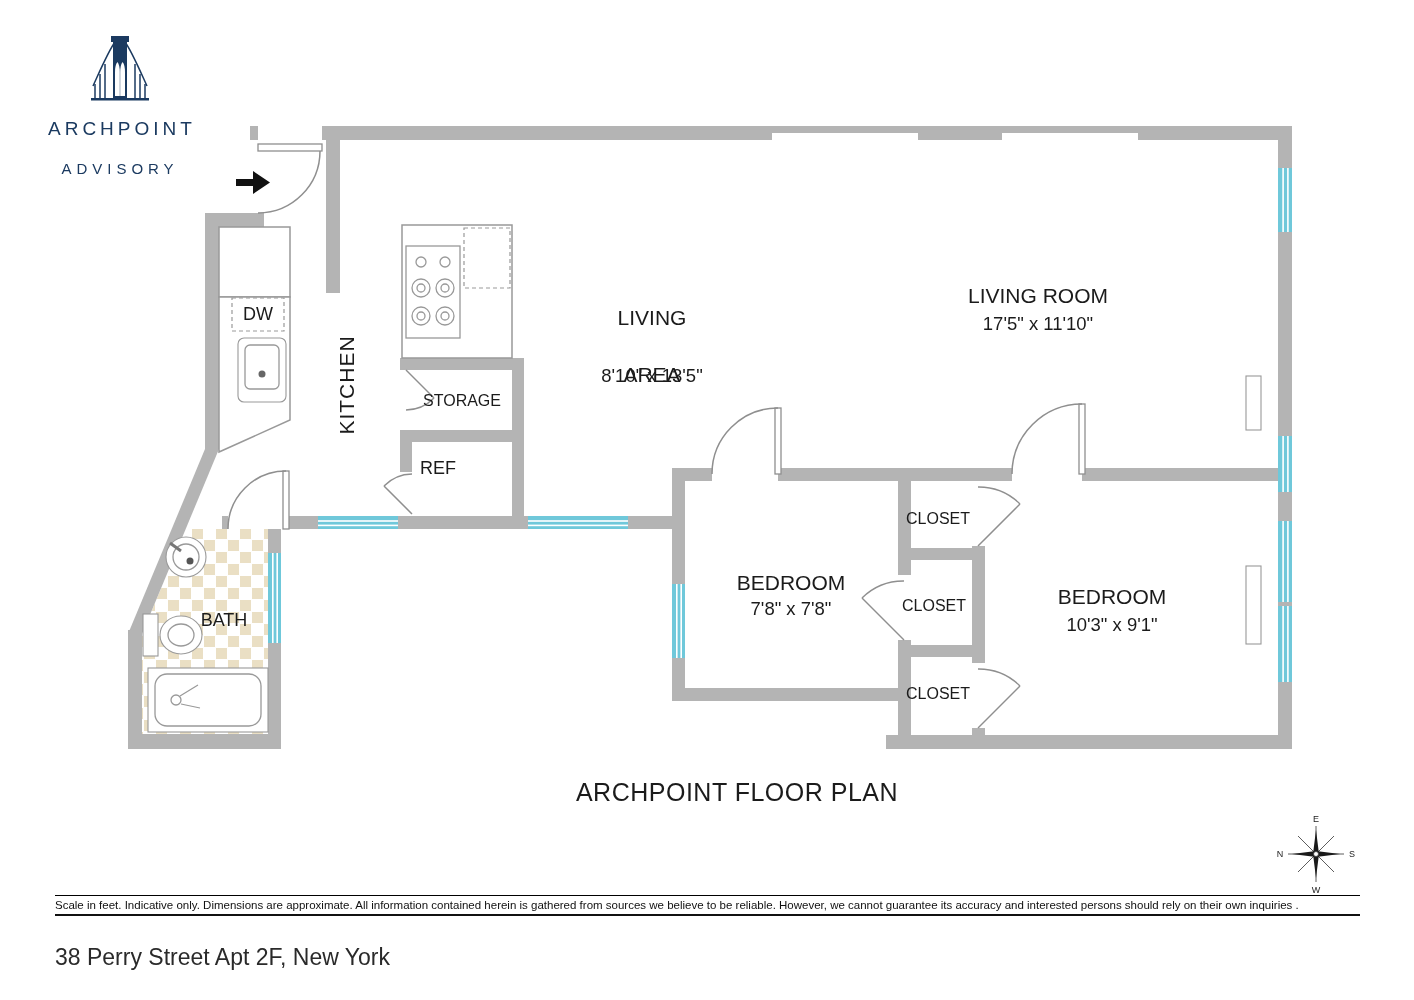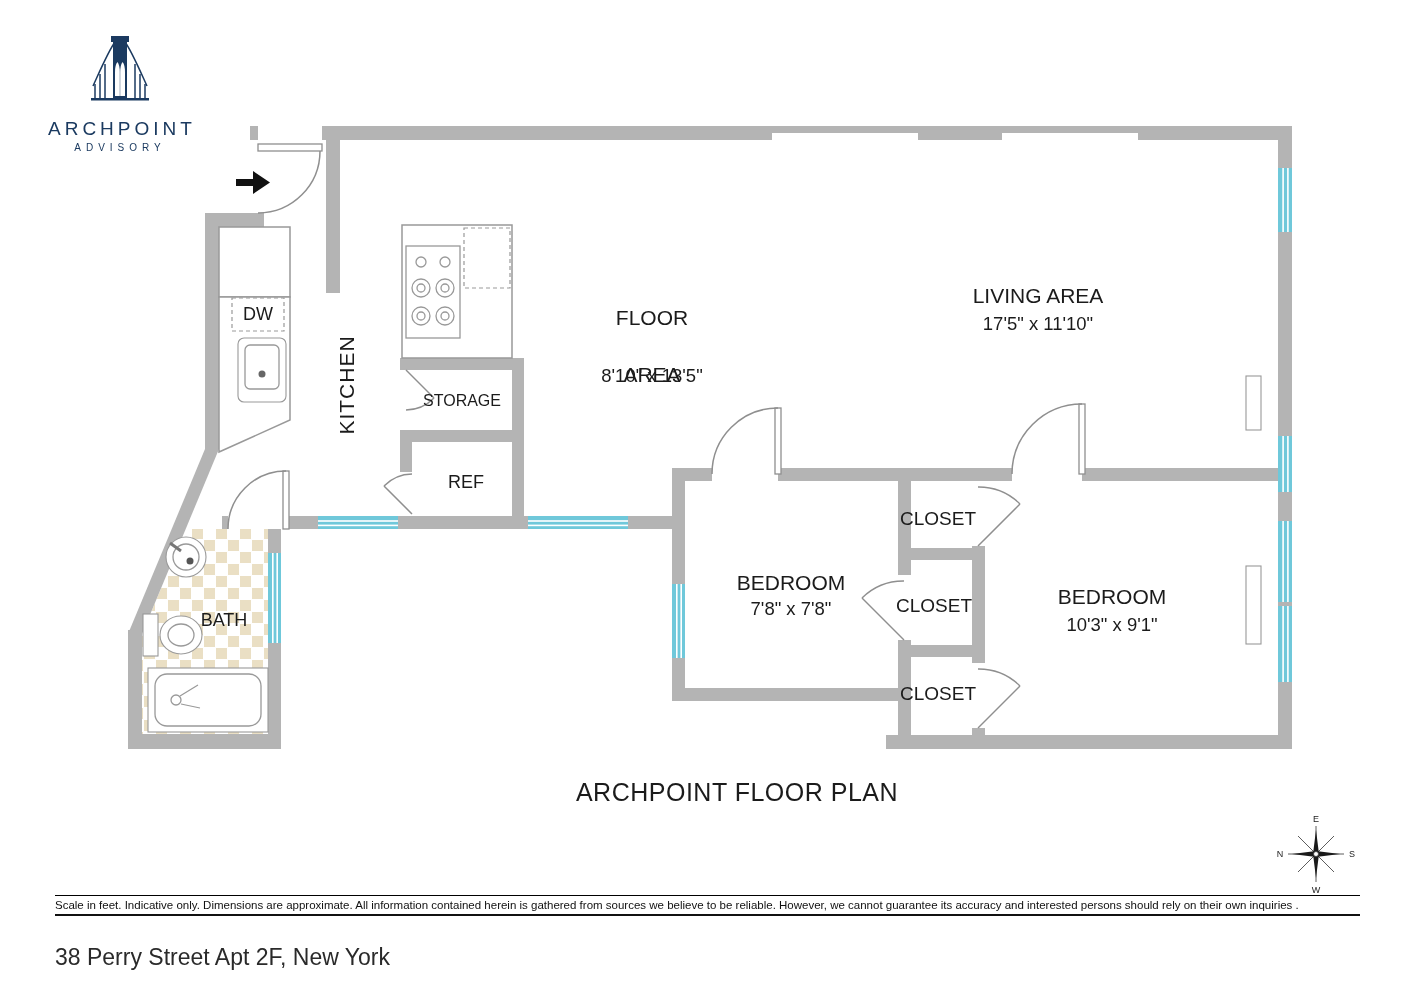--- a/index.html
+++ b/index.html
@@ -1,38 +1,38 @@
 <!DOCTYPE html>
 <html><head>
 <meta charset="utf-8">
 <style>
   html,body{margin:0;padding:0;background:#fff;}
   .stage{position:relative;width:1414px;height:1000px;background:#fff;overflow:hidden;
          font-family:"Liberation Sans",sans-serif;}
   
   .logo{position:absolute;left:48px;top:34px;width:144px;text-align:center;color:#1b3a60;}
   .logo-name{margin-top:8px;font-size:19px;letter-spacing:4px;font-weight:400;color:#1b3a60;}
-  .logo-tag{margin-top:2px;font-size:10px;letter-spacing:5px;color:#1b3a60;}
+  .logo-tag{margin-top:20px;font-size:15px;letter-spacing:5px;color:#1b3a60;}
   
   .plan-svg{position:absolute;left:0;top:0;}
   .wall{fill:#b4b4b4;}
   .notch{fill:#ffffff;}
   .win{fill:#6fc8da;}
   .stripe{fill:#ffffff;}
   .fixture{fill:#ffffff;stroke:#999999;stroke-width:1.5;}
   .fixthin{fill:#ffffff;stroke:#999999;stroke-width:1.1;}
   .dash{fill:#ffffff;stroke:#999999;stroke-width:1.2;stroke-dasharray:4 3;}
   .arc{fill:none;stroke:#8f8f8f;stroke-width:1.5;}
   .leaf{fill:#ffffff;stroke:#8f8f8f;stroke-width:1.3;}
   .ring{fill:none;stroke:#999999;stroke-width:1.3;}
   
   .lbl{position:absolute;transform:translate(-50%,-50%);white-space:nowrap;color:#1b1b1b;}
   .room{font-size:21px;}
   .dims{font-size:18.5px;}
-  .small{font-size:19px;}
+  .small{font-size:16px;}
   .mid{font-size:16px;text-align:right;}
   .big{font-size:18px;}
   .kitchen{font-size:21px;transform:translate(-50%,-50%) rotate(-90deg);letter-spacing:1px;}
   .title{font-size:25px;letter-spacing:0.5px;}
   .cletter{font-size:9px;color:#222;}
   
   .disclaimer{position:absolute;left:55px;top:895px;width:1305px;font-size:11.5px;color:#111;
               border-top:1px solid #000000;border-bottom:2.5px solid #111;padding:3px 0;}
   .address{position:absolute;left:55px;top:944px;font-size:23px;color:#2a2a2a;}
 </style>
@@ -235,28 +235,28 @@
     </g>
 
     <g>
       <rect class="fixthin" x="1246" y="376" width="15" height="54"></rect>
       <rect class="fixthin" x="1246" y="566" width="15" height="78"></rect>
     </g>
 
     <path d="M236,179 h17 v-8 l17,11.5 -17,11.5 v-8 h-17 z" fill="#111"></path>
   </svg>
 
-  <div class="lbl room" style="left:1038px;top:296px;">LIVING AREA</div>
+  <div class="lbl room" style="left:1038px;top:296px;">LIVING ROOM</div>
   <div class="lbl dims" style="left:1038px;top:324px;">17'5" x 11'10"</div>
-  <div class="lbl room" style="left:652px;top:318px;">FLOOR</div>
+  <div class="lbl room" style="left:652px;top:318px;">LIVING</div>
   <div class="lbl room" style="left:652px;top:342px;margin-top:33px;">AREA</div>
   <div class="lbl dims" style="left:652px;top:376px;">8'10" x 13'5"</div>
   <div class="lbl kitchen" style="left:347px;top:385px;">KITCHEN</div>
   <div class="lbl mid" style="left:462px;top:401px;">STORAGE</div>
-  <div class="lbl big" style="left:438px;top:482px;margin-left:28px;">REF</div>
+  <div class="lbl big" style="left:438px;top:468px;">REF</div>
   <div class="lbl big" style="left:258px;top:314px;">DW</div>
   <div class="lbl big" style="left:224px;top:620px;">BATH</div>
   <div class="lbl room" style="left:791px;top:583px;">BEDROOM</div>
   <div class="lbl dims" style="left:791px;top:609px;">7'8" x 7'8"</div>
   <div class="lbl room" style="left:1112px;top:597px;">BEDROOM</div>
   <div class="lbl dims" style="left:1112px;top:625px;">10'3" x 9'1"</div>
   <div class="lbl small" style="left:938px;top:519px;">CLOSET</div>
   <div class="lbl small" style="left:934px;top:606px;">CLOSET</div>
   <div class="lbl small" style="left:938px;top:694px;">CLOSET</div>
 

